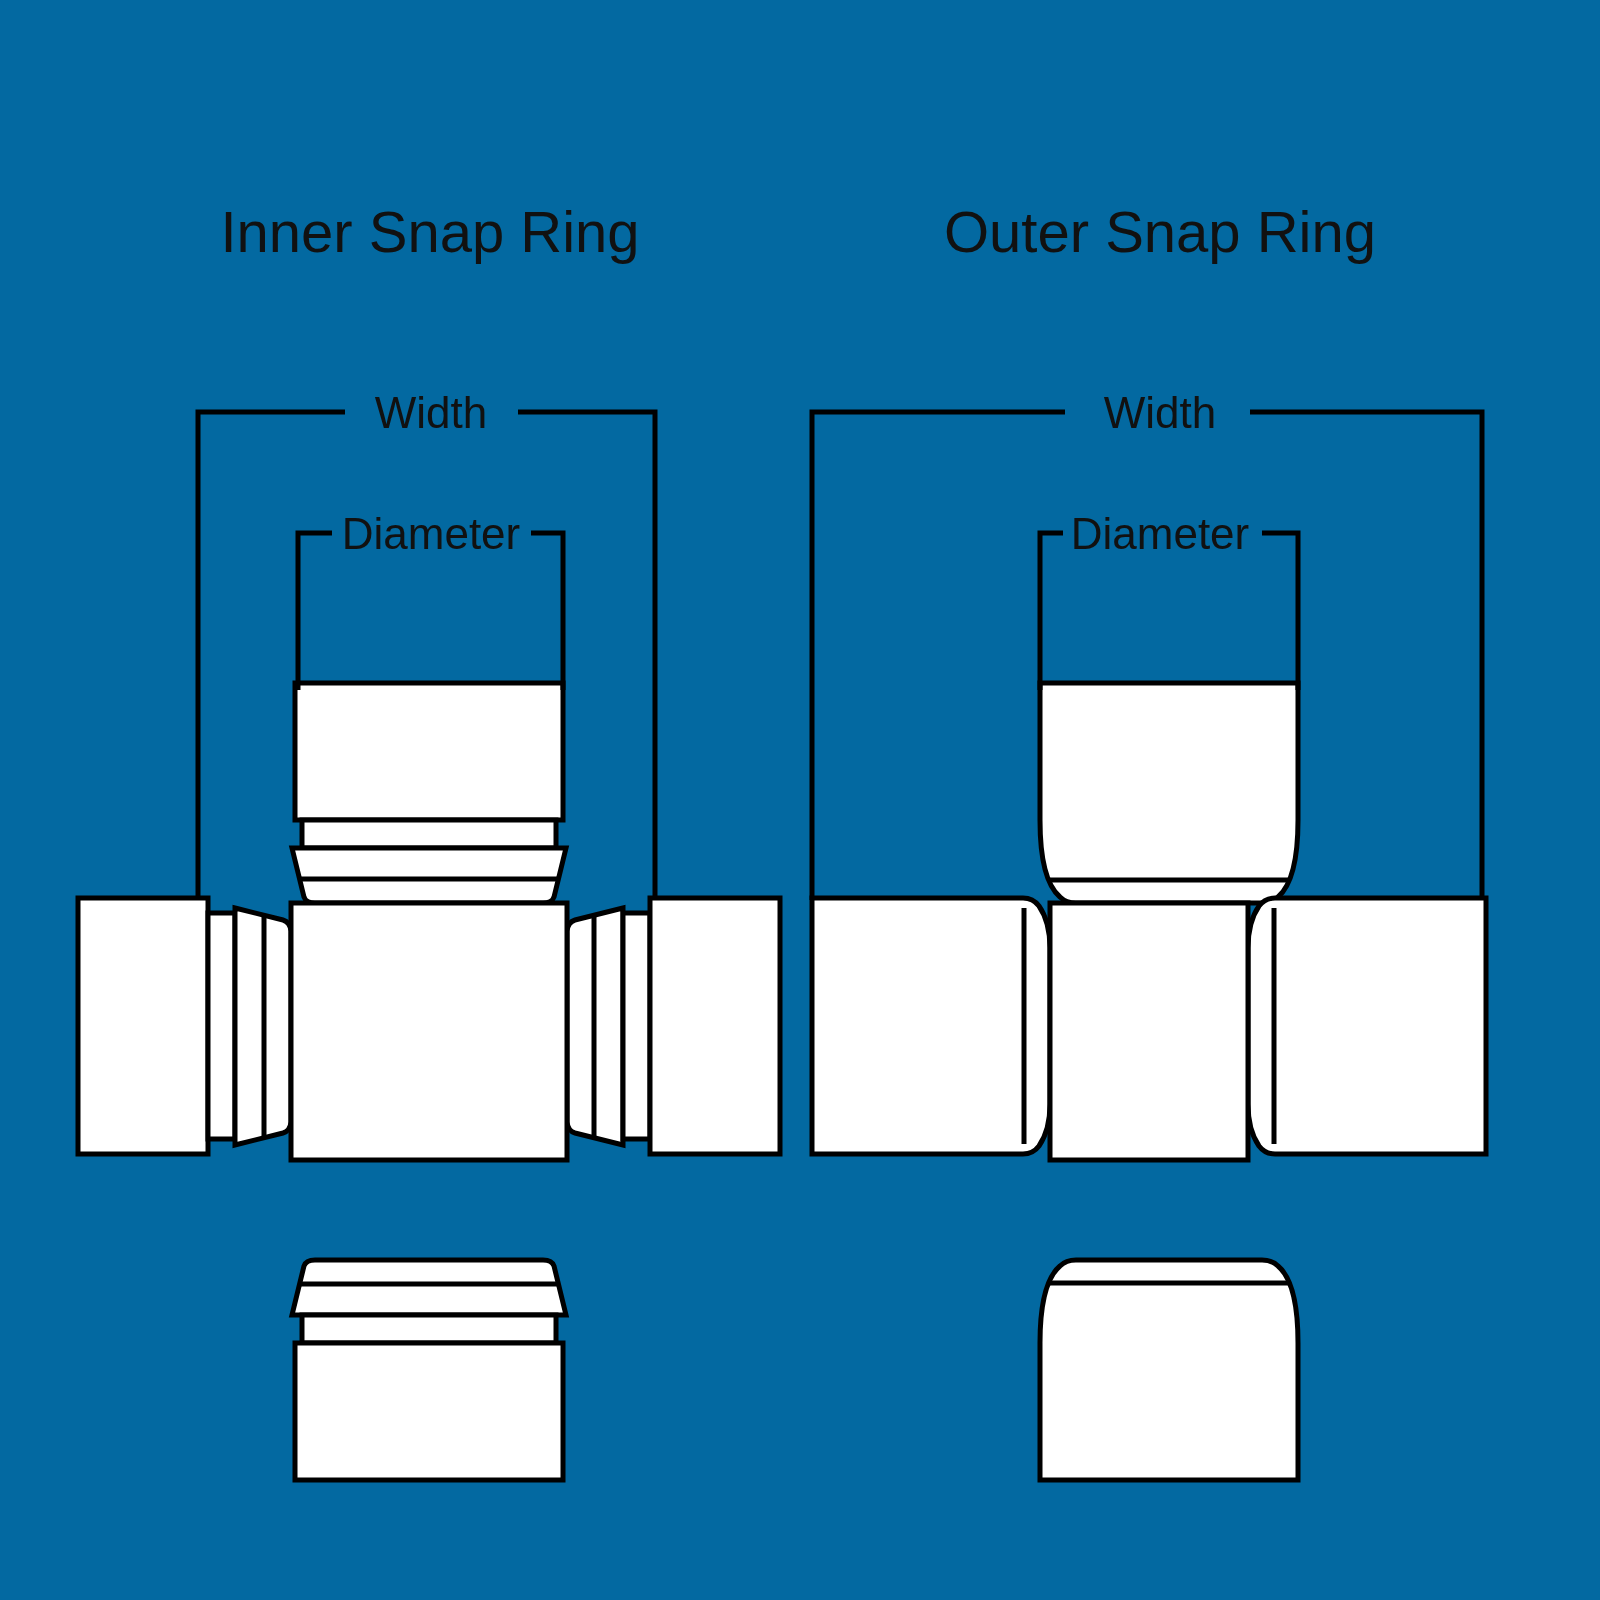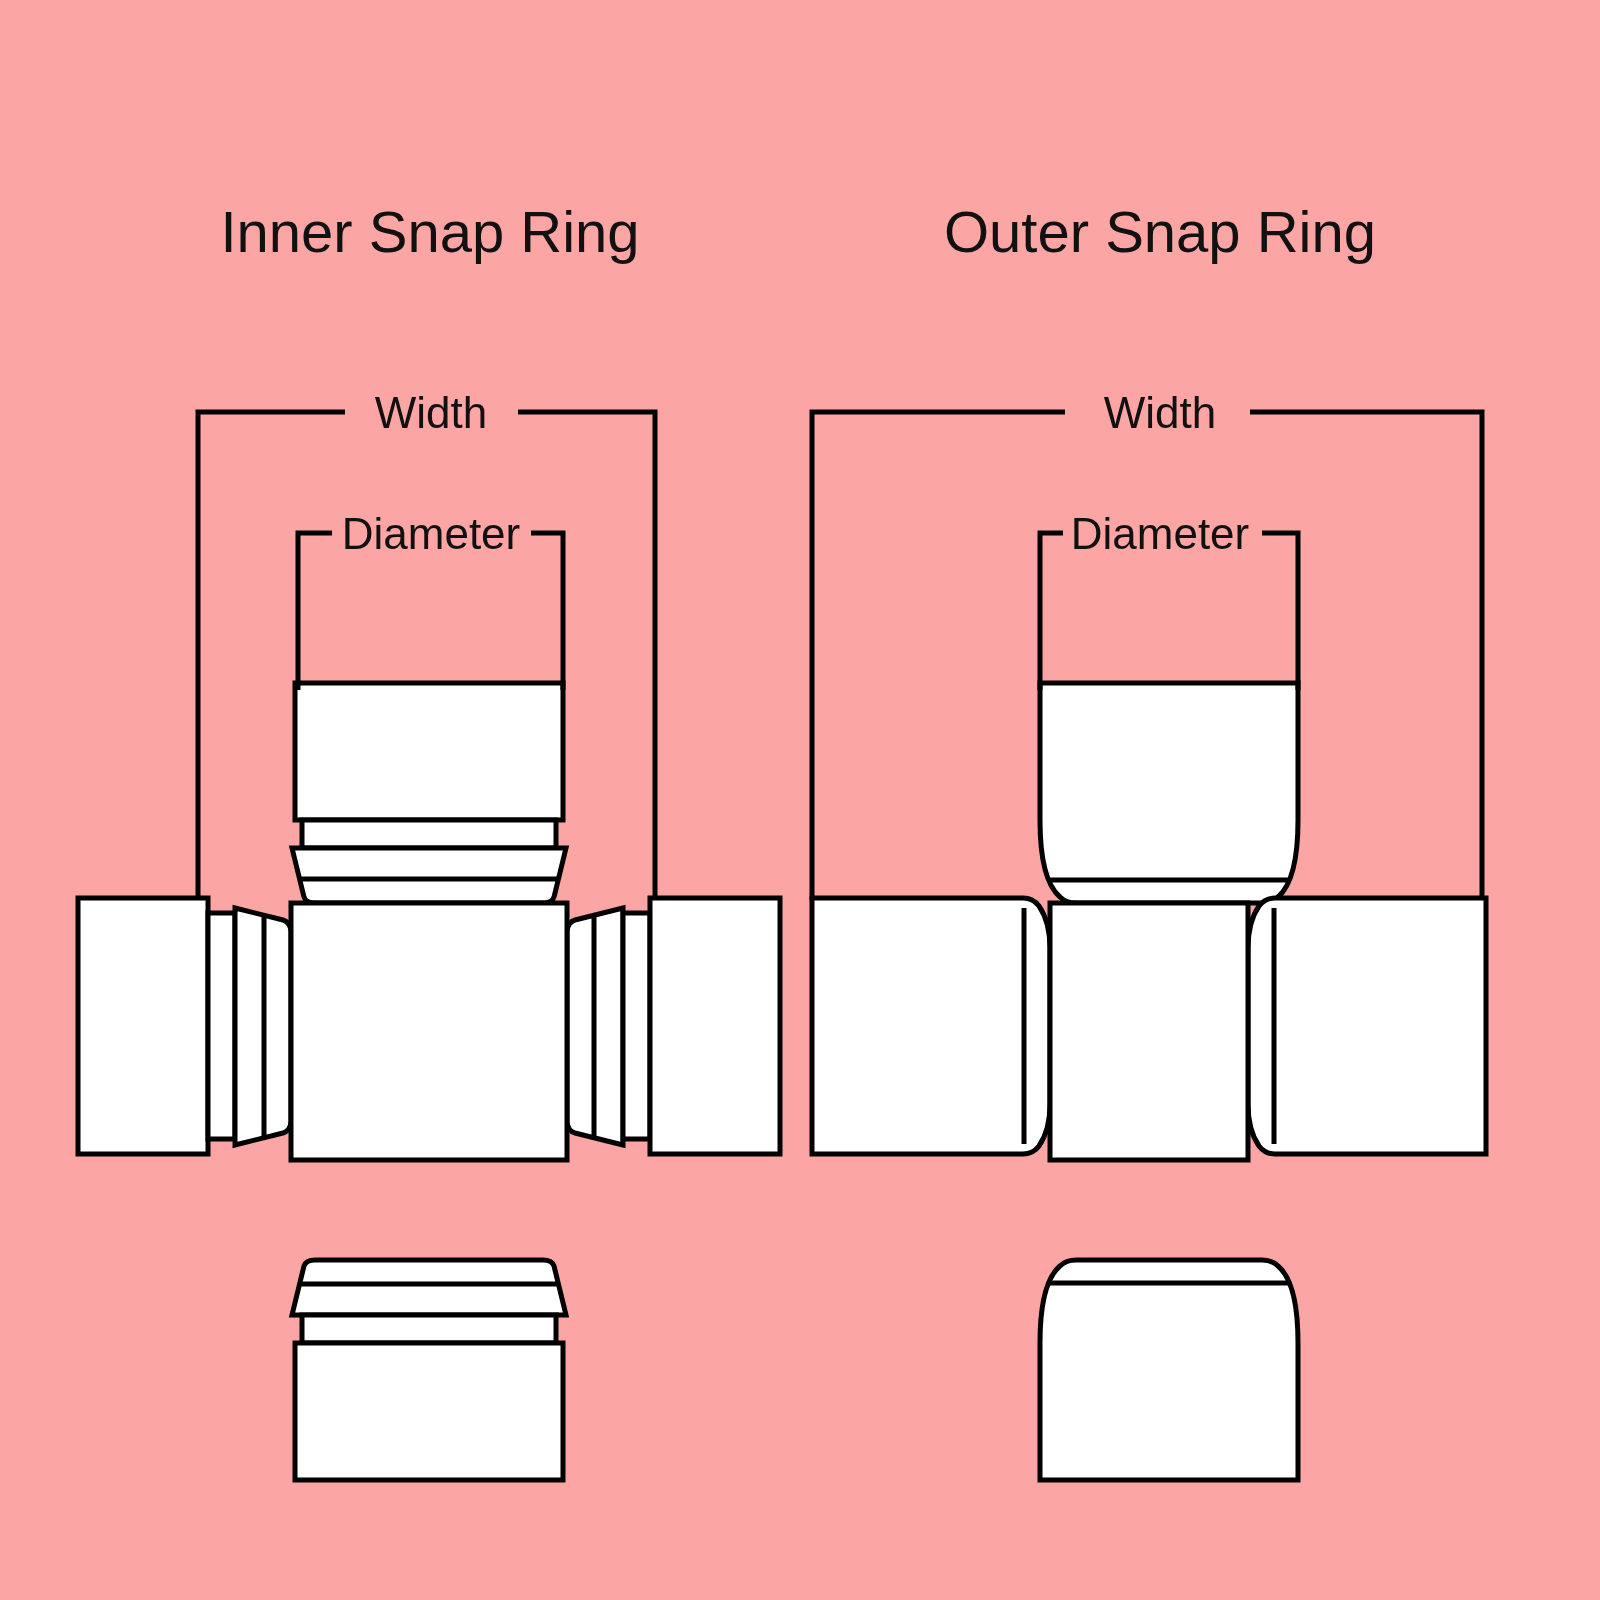--- a/index.html
+++ b/index.html
@@ -11,21 +11,21 @@
     width: 1600px;
     height: 1600px;
     font-family: "Liberation Sans", sans-serif;
     color: #000000;
     overflow: hidden;
   }
   #canvas {
     position: relative;
     width: 1600px;
     height: 1600px;
-    background: #fca5a5;
+    background: #0369a1;
   }
   #canvas > svg {
     position: absolute;
     top: 0;
     left: 0;
   }
   .diagram-title {
     font-family: "Liberation Sans", sans-serif;
     font-size: 58px;
     font-weight: 400;

